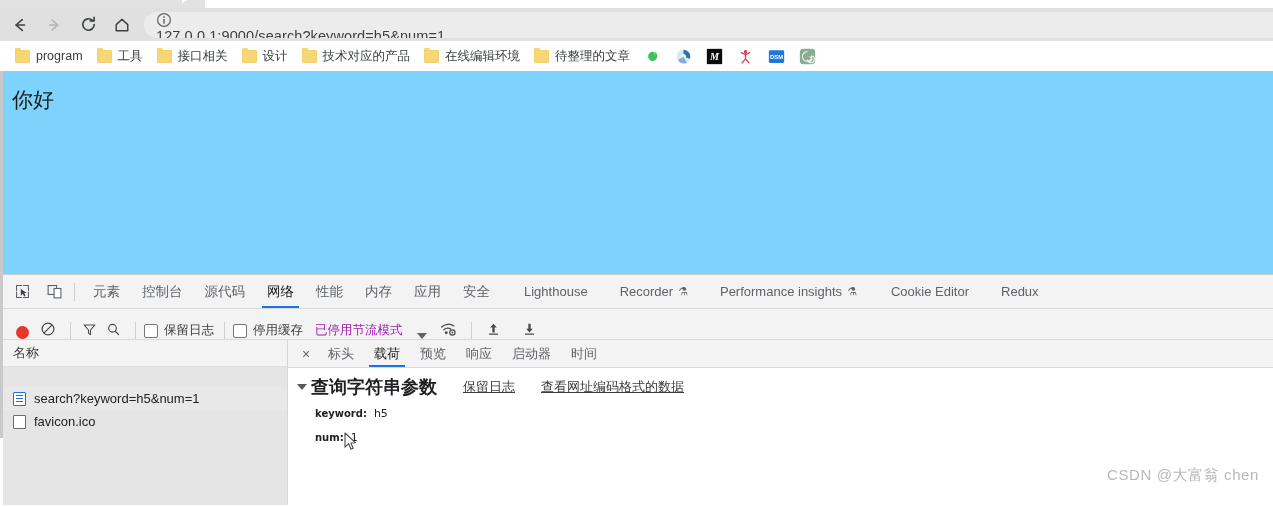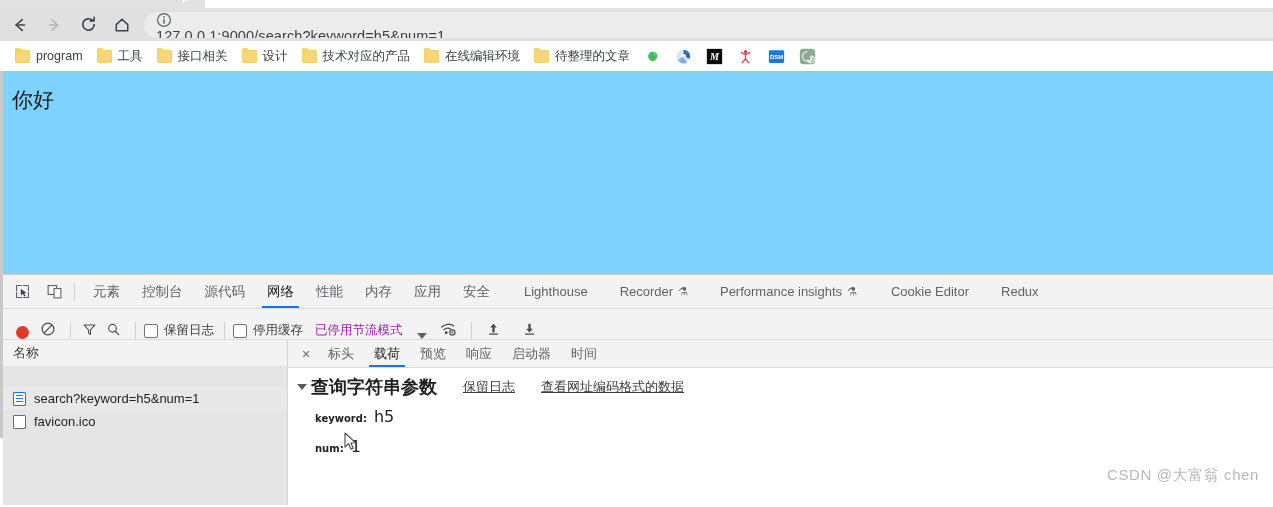--- a/index.html
+++ b/index.html
@@ -430,21 +430,21 @@
   .kv-key {
     font-weight: bold;
     color: #202124;
     font-family: "DejaVu Sans", sans-serif;
     font-size: 10px;
   }
   .kv-val {
     color: #202124;
     margin-left: 7px;
     font-family: "DejaVu Sans", sans-serif;
-    font-size: 16px;
+    font-size: 11px;
   }
 
   .cursor-arrow {
     position: absolute;
     left: 344px;
     top: 432px;
     width: 13px;
     height: 19px;
     pointer-events: none;
     z-index: 50;

